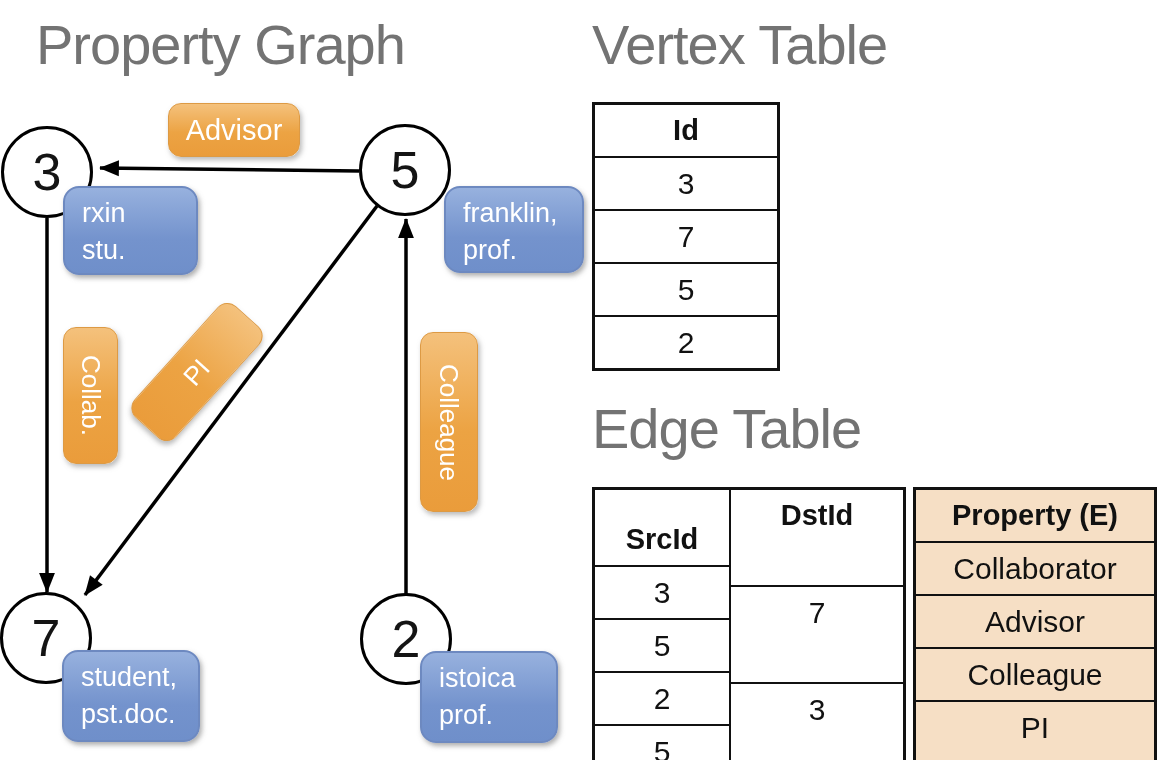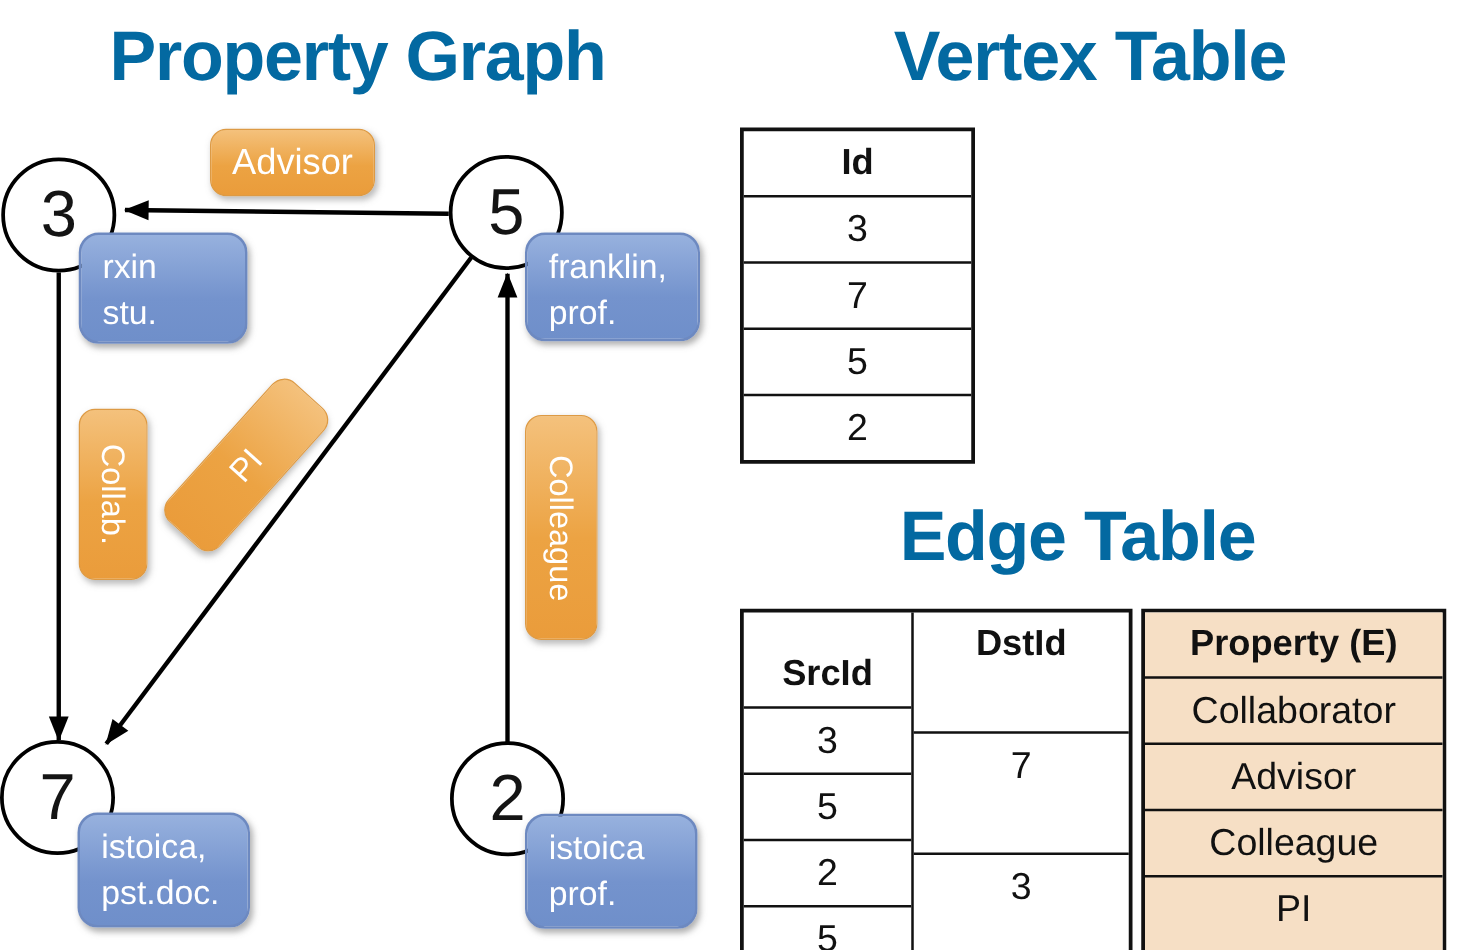--- a/index.html
+++ b/index.html
@@ -1,22 +1,22 @@
 <!DOCTYPE html>
 <html><head>
 <meta charset="utf-8">
 <style>
   html,body { margin:0; padding:0; background:#fff; }
   .stage {
     position:relative; width:1170px; height:760px; overflow:hidden;
     background:#fff; font-family:"Liberation Sans", sans-serif; color:#111;
   }
   .big-title {
-    position:absolute; font-size:56px; font-weight:700; letter-spacing:-1px;
-    color:#0369a1; text-align:center; white-space:nowrap;
+    position:absolute; font-size:56px; font-weight:400; letter-spacing:-1px;
+    color:#737373; text-align:left; white-space:nowrap;
   }
   .title-graph   { left:36px;  top:12px; width:500px; }
   .title-vertex  { left:592px; top:12px; width:560px; }
   .title-edge    { left:592px; top:396px; width:540px; }
 
   
   .edges-svg { position:absolute; left:0; top:0; z-index:1; }
   .gnode {
     position:absolute; width:92px; height:92px; box-sizing:border-box;
     border:3.5px solid #000; border-radius:50%; background:#fff; z-index:2;
@@ -29,21 +29,21 @@
   .node-2 { left:360px; top:593px; }
 
   .vprop {
     position:absolute; z-index:3; box-sizing:border-box;
     background:linear-gradient(180deg,#97b1de 0%,#7493cd 60%,#6f8fca 100%);
     border:2px solid #6d89c0; border-radius:16px;
     box-shadow:2px 3px 5px rgba(110,110,110,.55);
     color:#fff; font-size:27px; line-height:37px; padding:7px 8px 0 17px;
   }
   .vprop-3 { left:63px;  top:186px; width:135px; height:89px; }
-  .vprop-5 { left:420px; top:186px; width:140px; height:87px; }
+  .vprop-5 { left:444px; top:186px; width:140px; height:87px; }
   .vprop-7 { left:62px;  top:650px; width:138px; height:92px; }
   .vprop-2 { left:420px; top:651px; width:138px; height:92px; }
 
   .eprop {
     position:absolute; z-index:3; box-sizing:border-box;
     background:linear-gradient(180deg,#f4c17c 0%,#eca343 55%,#ea9c3b 100%);
     border:1.5px solid #dd9a44; border-radius:13px;
     box-shadow:2px 3px 5px rgba(120,120,120,.5);
     color:#fff; display:flex; align-items:center; justify-content:center;
   }
@@ -114,21 +114,21 @@
 
   <div class="vprop vprop-3">
     <div>rxin</div>
     <div>stu.</div>
   </div>
   <div class="vprop vprop-5">
     <div>franklin,</div>
     <div>prof.</div>
   </div>
   <div class="vprop vprop-7">
-    <div>istoica,</div>
+    <div>student,</div>
     <div>pst.doc.</div>
   </div>
   <div class="vprop vprop-2">
     <div>istoica</div>
     <div>prof.</div>
   </div>
 
   <div class="eprop eprop-advisor">
     <span>Advisor</span>
   </div>

